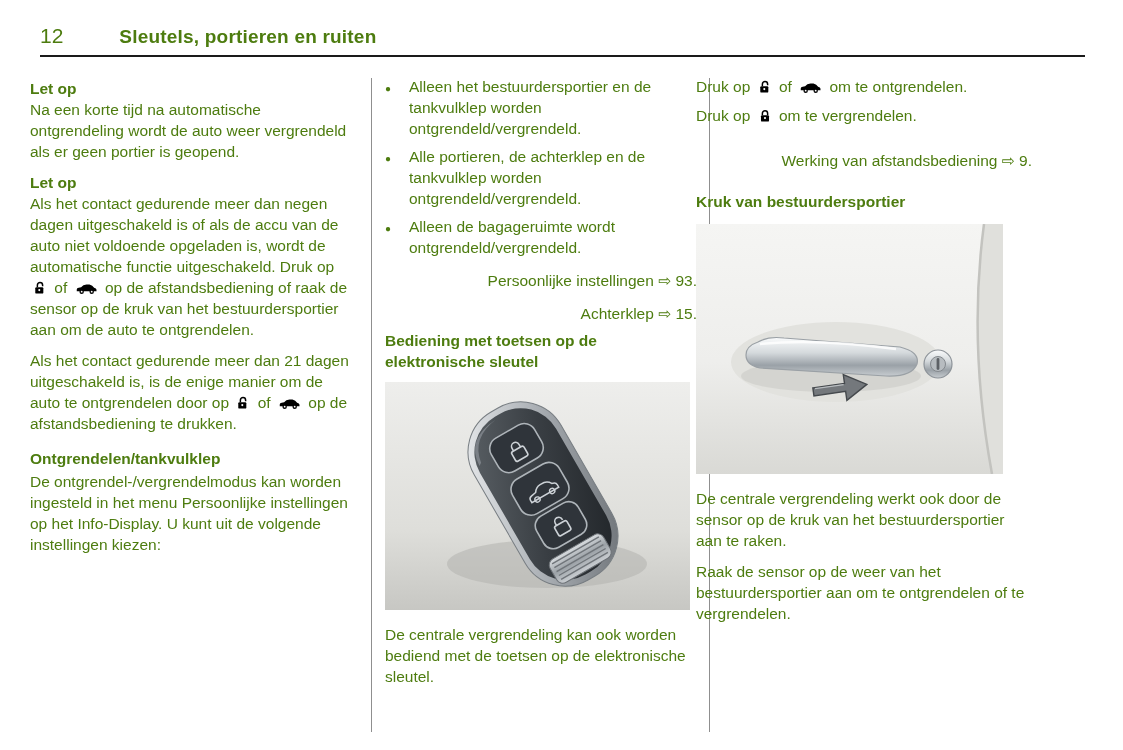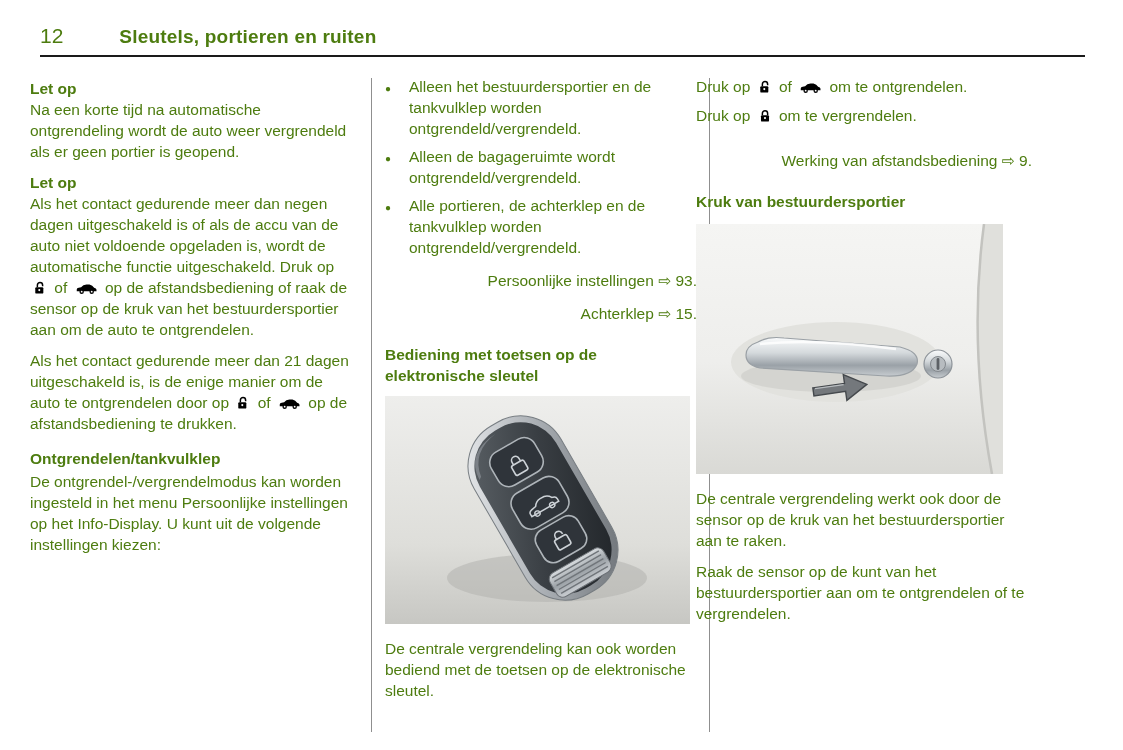--- a/index.html
+++ b/index.html
@@ -100,32 +100,32 @@
   </div>
 
   <div class="col col2">
     <div>
       <div class="bullet-item">
         <span class="bullet-dot"></span>
         <span class="bullet-text">Alleen het bestuurdersportier en de tankvulklep worden ontgrendeld/vergrendeld.</span>
       </div>
       <div class="bullet-item">
         <span class="bullet-dot"></span>
-        <span class="bullet-text">Alleen de bagageruimte wordt ontgrendeld/vergrendeld.</span>
+        <span class="bullet-text">Alle portieren, de achterklep en de tankvulklep worden ontgrendeld/vergrendeld.</span>
       </div>
       <div class="bullet-item">
         <span class="bullet-dot"></span>
-        <span class="bullet-text">Alle portieren, de achterklep en de tankvulklep worden ontgrendeld/vergrendeld.</span>
+        <span class="bullet-text">Alleen de bagageruimte wordt ontgrendeld/vergrendeld.</span>
       </div>
     </div>
 
     <p class="ref">Persoonlijke instellingen ⇨ 93.</p>
     <p class="ref">Achterklep ⇨ 15.</p>
 
-    <p class="section-heading" style="margin-top:20px">Bediening met toetsen op de elektronische sleutel</p>
+    <p class="section-heading" style="margin-top:6px">Bediening met toetsen op de elektronische sleutel</p>
 
     <span class="figure">
       <svg viewBox="0 0 305 228" width="305" height="228">
         <defs>
           <linearGradient id="kbg" x1="0" y1="0" x2="0" y2="1">
             <stop offset="0" stop-color="#eeeeec"></stop>
               <stop offset="0.65" stop-color="#dededa"></stop>
               <stop offset="1" stop-color="#c7c7c3"></stop>
           </linearGradient>
           <linearGradient id="krim" x1="0" y1="0" x2="1" y2="1">
@@ -243,16 +243,16 @@
         </g>
 
         <g transform="translate(116,158) rotate(-8)">
           <path d="M0 6 L32 6 L32 -3 L54 10 L32 23 L32 14 L0 14 Z" fill="#74787c" stroke="#45494d" stroke-width="1.4"></path>
           <path d="M2 7 L31 7" stroke="#b9bdc0" stroke-width="1.2"></path>
         </g>
       </svg>
     </span>
 
     <p class="caption">De centrale vergrendeling werkt ook door de sensor op de kruk van het bestuurdersportier aan te raken.</p>
-    <p class="caption2">Raak de sensor op de kunt van het bestuurdersportier aan om te ontgrendelen of te vergrendelen.</p>
+    <p class="caption2">Raak de sensor op de weer van het bestuurdersportier aan om te ontgrendelen of te vergrendelen.</p>
   </div>
 
 </div>
 
 </body></html>

